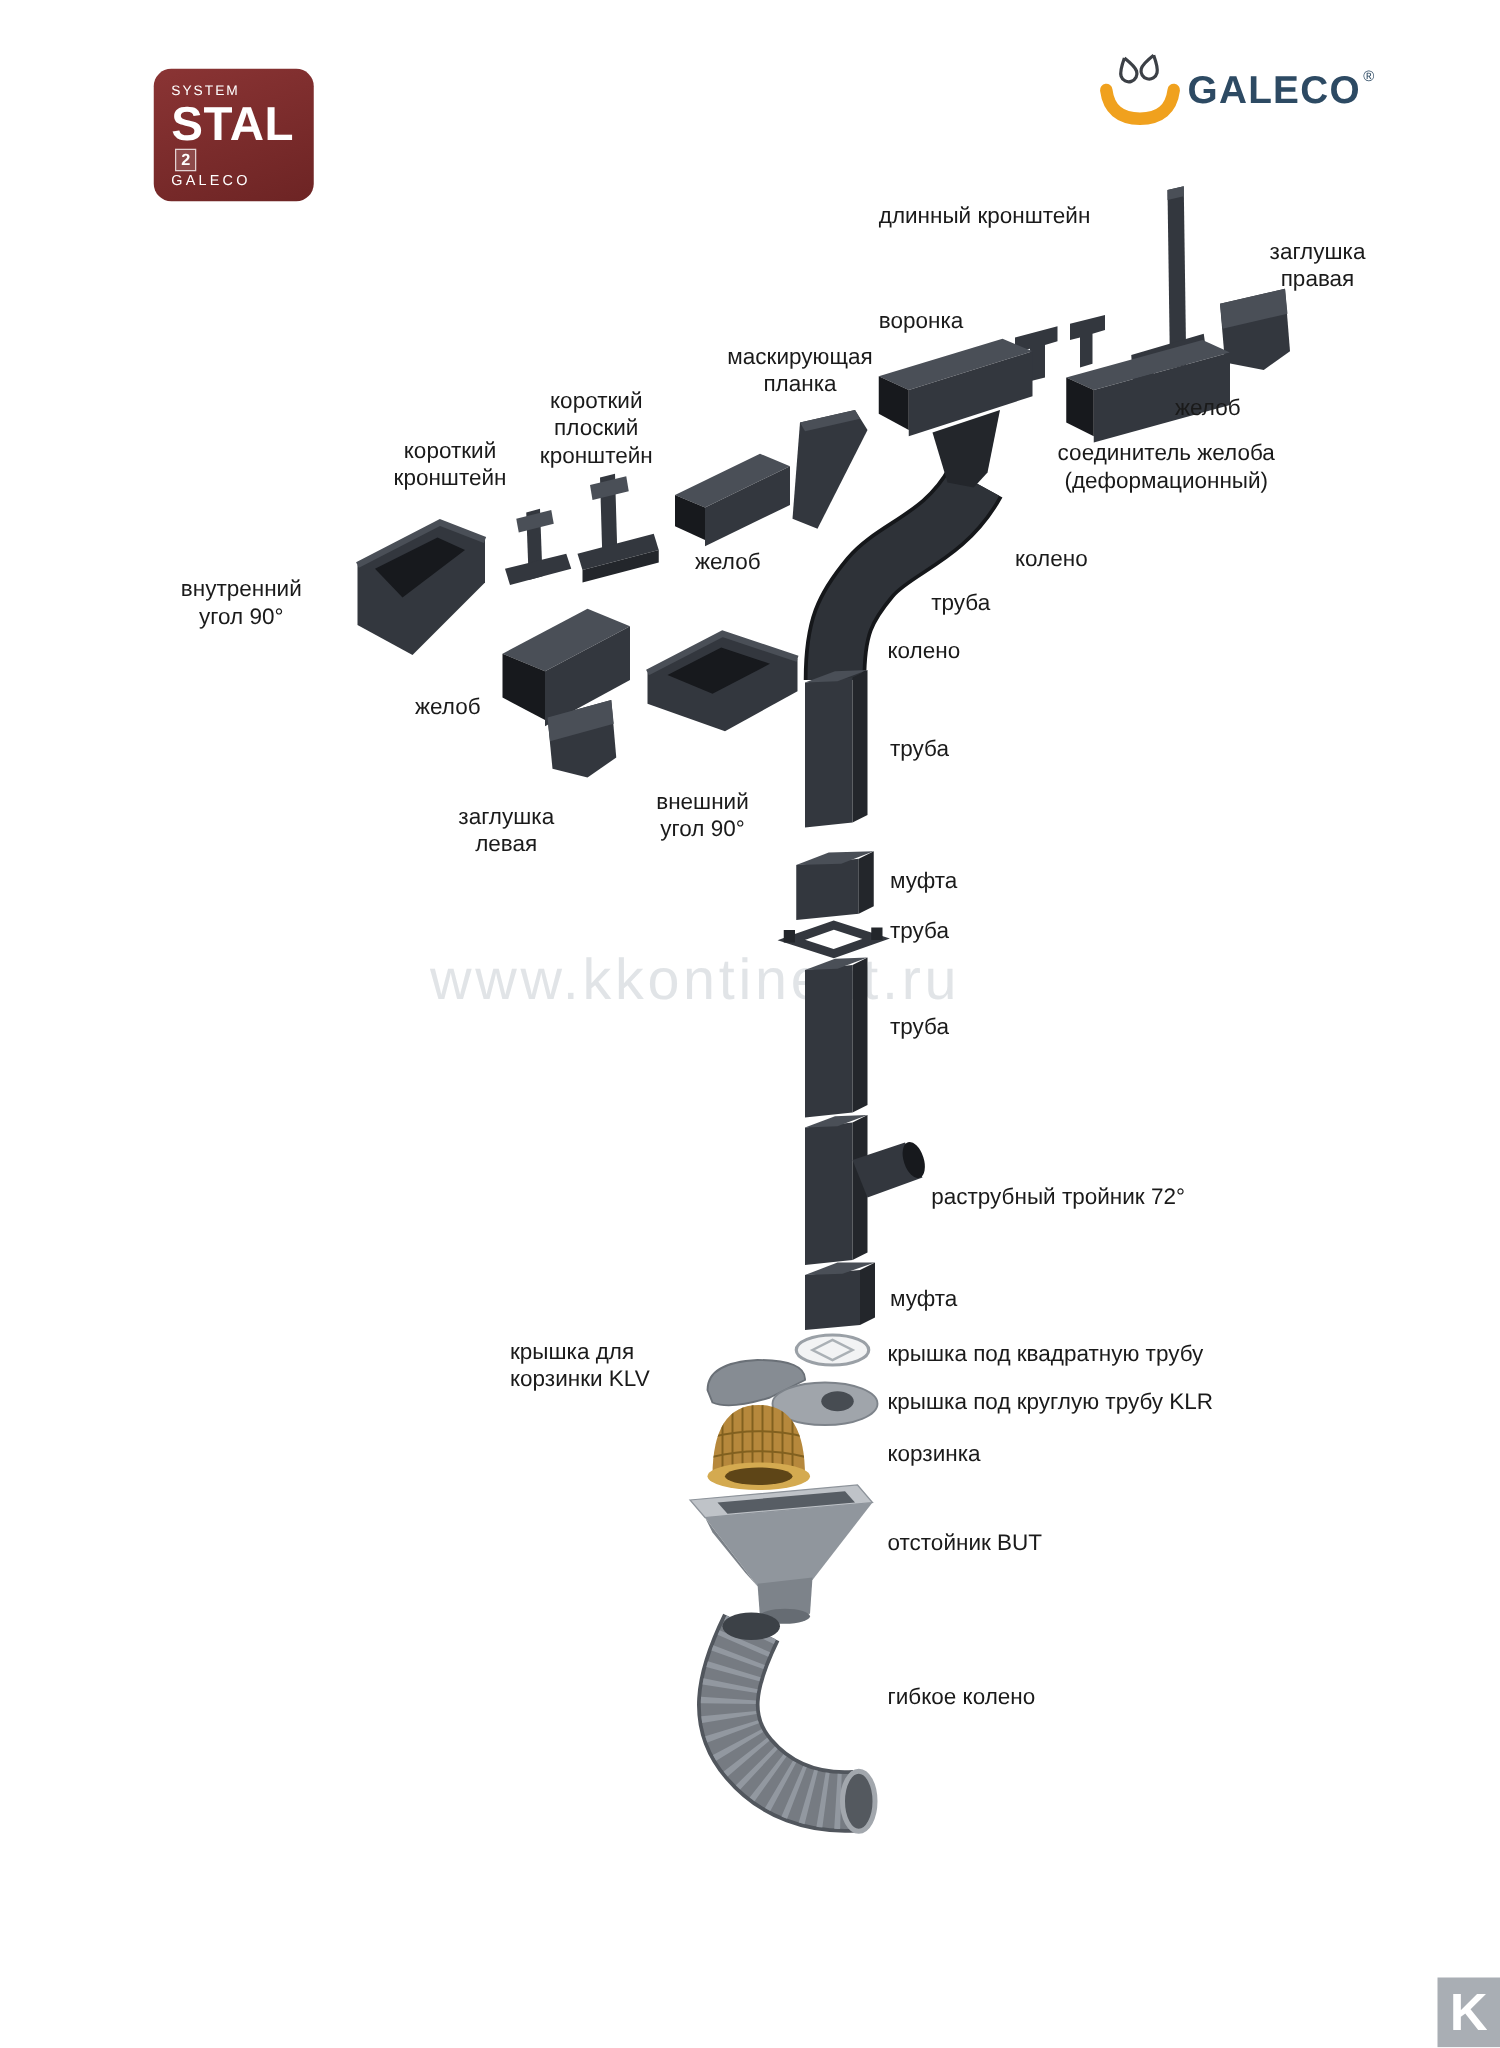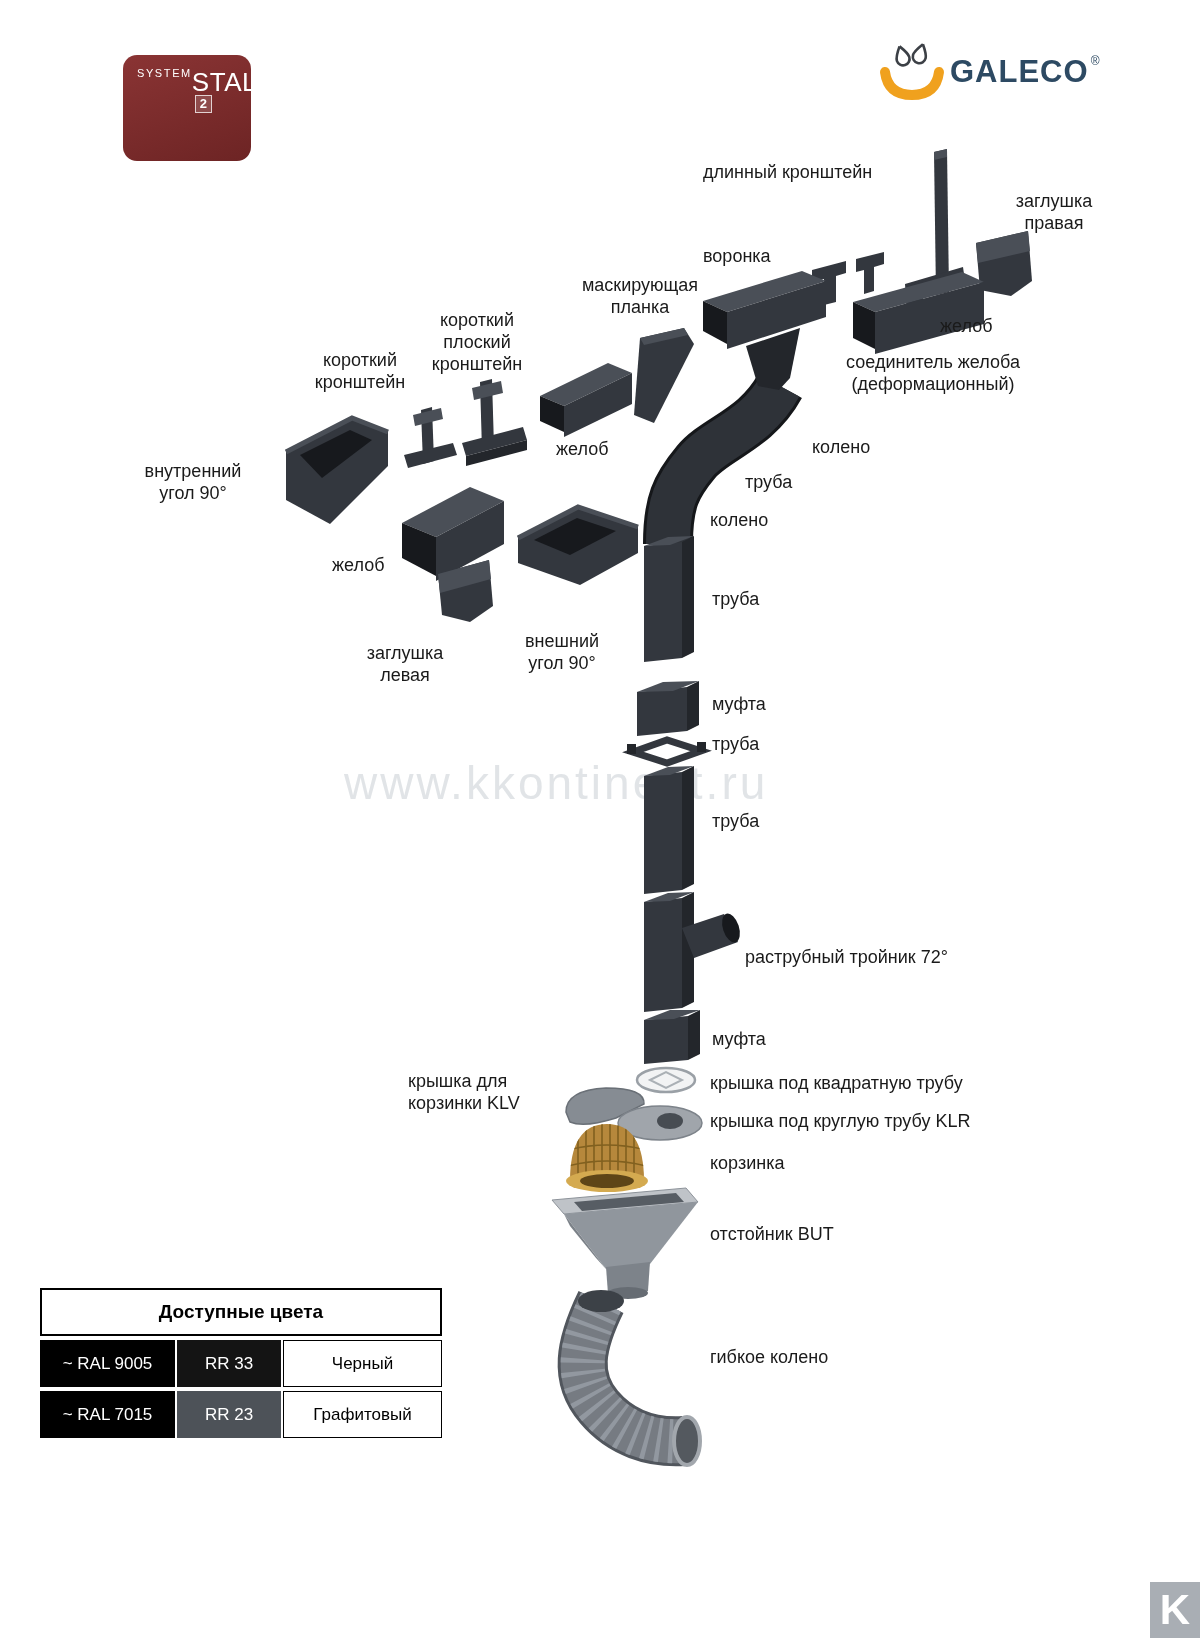--- a/index.html
+++ b/index.html
@@ -6,24 +6,24 @@
   body{font-family:"Liberation Sans",sans-serif;background:#fff}
   .canvas{position:relative;width:1200px;height:1638px;background:#fff;overflow:hidden}
 
   
   .lbl{position:absolute;font-size:18px;line-height:1.22;color:#1a1a1a}
   .ctr{text-align:center}
 
   
   .stal-logo{position:absolute;left:123px;top:55px;width:128px;height:106px;
     background:linear-gradient(160deg,#8a3434,#6d2424);border-radius:14px;color:#fff;
-    padding:12px 14px 10px;display:flex;flex-direction:row}
+    padding:12px 14px 10px;display:flex;flex-direction:column}
   .stal-system{font-size:11px;letter-spacing:1.6px}
   .stal-name-row{margin-top:2px;line-height:1}
-  .stal-name{font-size:26px;font-weight:normal;letter-spacing:.5px}
+  .stal-name{font-size:38px;font-weight:bold;letter-spacing:.5px}
   .stal-sup{display:inline-block;font-size:13px;font-weight:bold;border:1px solid rgba(255,255,255,.75);
     background:rgba(255,255,255,.15);padding:0 4px;line-height:16px;vertical-align:top;margin-left:3px}
   .stal-brand{font-size:11.5px;letter-spacing:2.6px;margin-top:auto}
 
   
   .galeco-logo{position:absolute;left:876px;top:42px;display:flex;align-items:center}
   .galeco-name{font-size:31px;font-weight:bold;color:#2d4a63;letter-spacing:1px;margin-left:4px}
   .galeco-reg{font-size:12px;color:#2d4a63;position:relative;top:-11px;margin-left:2px}
 
   
@@ -267,31 +267,18 @@
   <div class="lbl" style="left:712px;top:811px">труба</div>
   <div class="lbl" style="left:745px;top:947px">раструбный тройник 72°</div>
   <div class="lbl" style="left:712px;top:1029px">муфта</div>
   <div class="lbl" style="left:408px;top:1071px;width:160px">крышка для корзинки KLV</div>
   <div class="lbl" style="left:710px;top:1073px">крышка под квадратную трубу</div>
   <div class="lbl" style="left:710px;top:1111px">крышка под круглую трубу KLR</div>
   <div class="lbl" style="left:710px;top:1153px">корзинка</div>
   <div class="lbl" style="left:710px;top:1224px">отстойник BUT</div>
   <div class="lbl" style="left:710px;top:1347px">гибкое колено</div>
 
-  <div class="color-table">
-    <div class="ct-header">Доступные цвета</div>
-    <div class="ct-row">
-      <div class="ct-ral">~ RAL 9005</div>
-      <div class="ct-rr rr33">RR 33</div>
-      <div class="ct-name">Черный</div>
-    </div>
-    <div class="ct-row">
-      <div class="ct-ral">~ RAL 7015</div>
-      <div class="ct-rr rr23">RR 23</div>
-      <div class="ct-name">Графитовый</div>
-    </div>
-  </div>
 
   <div class="corner-logo">
     <span>K</span>
   </div>
 
 </div>
 
 </body></html>

